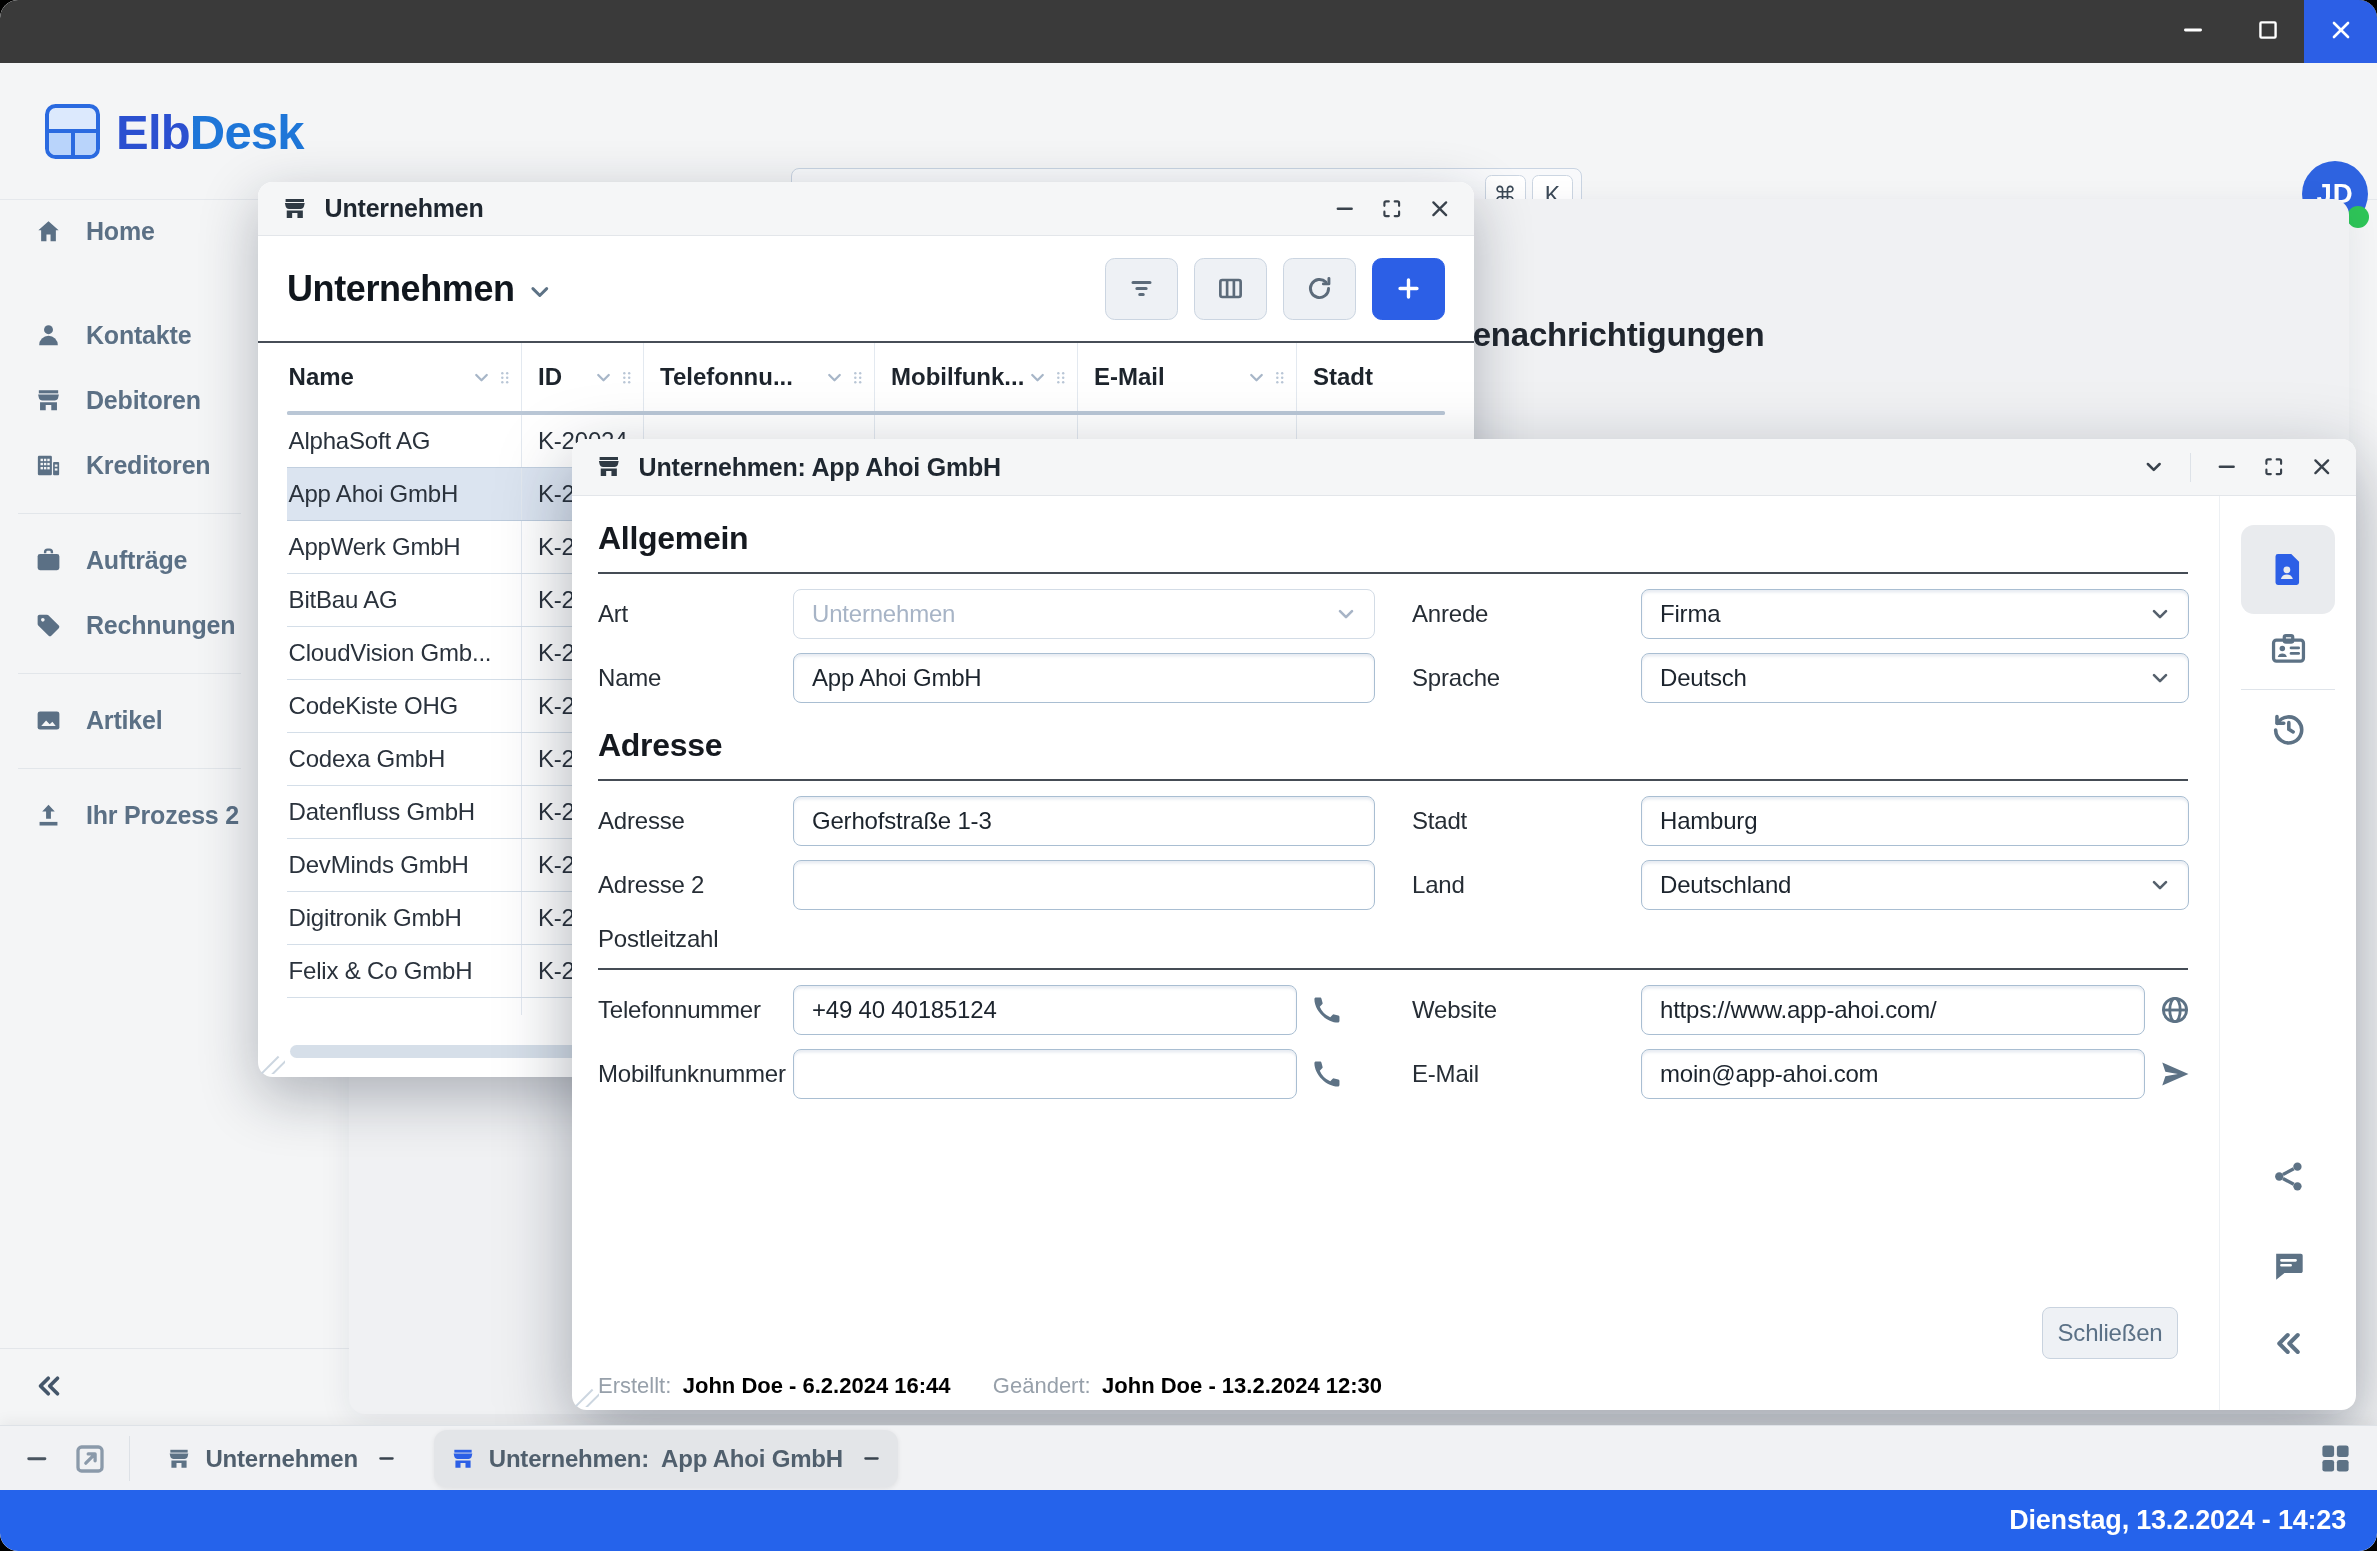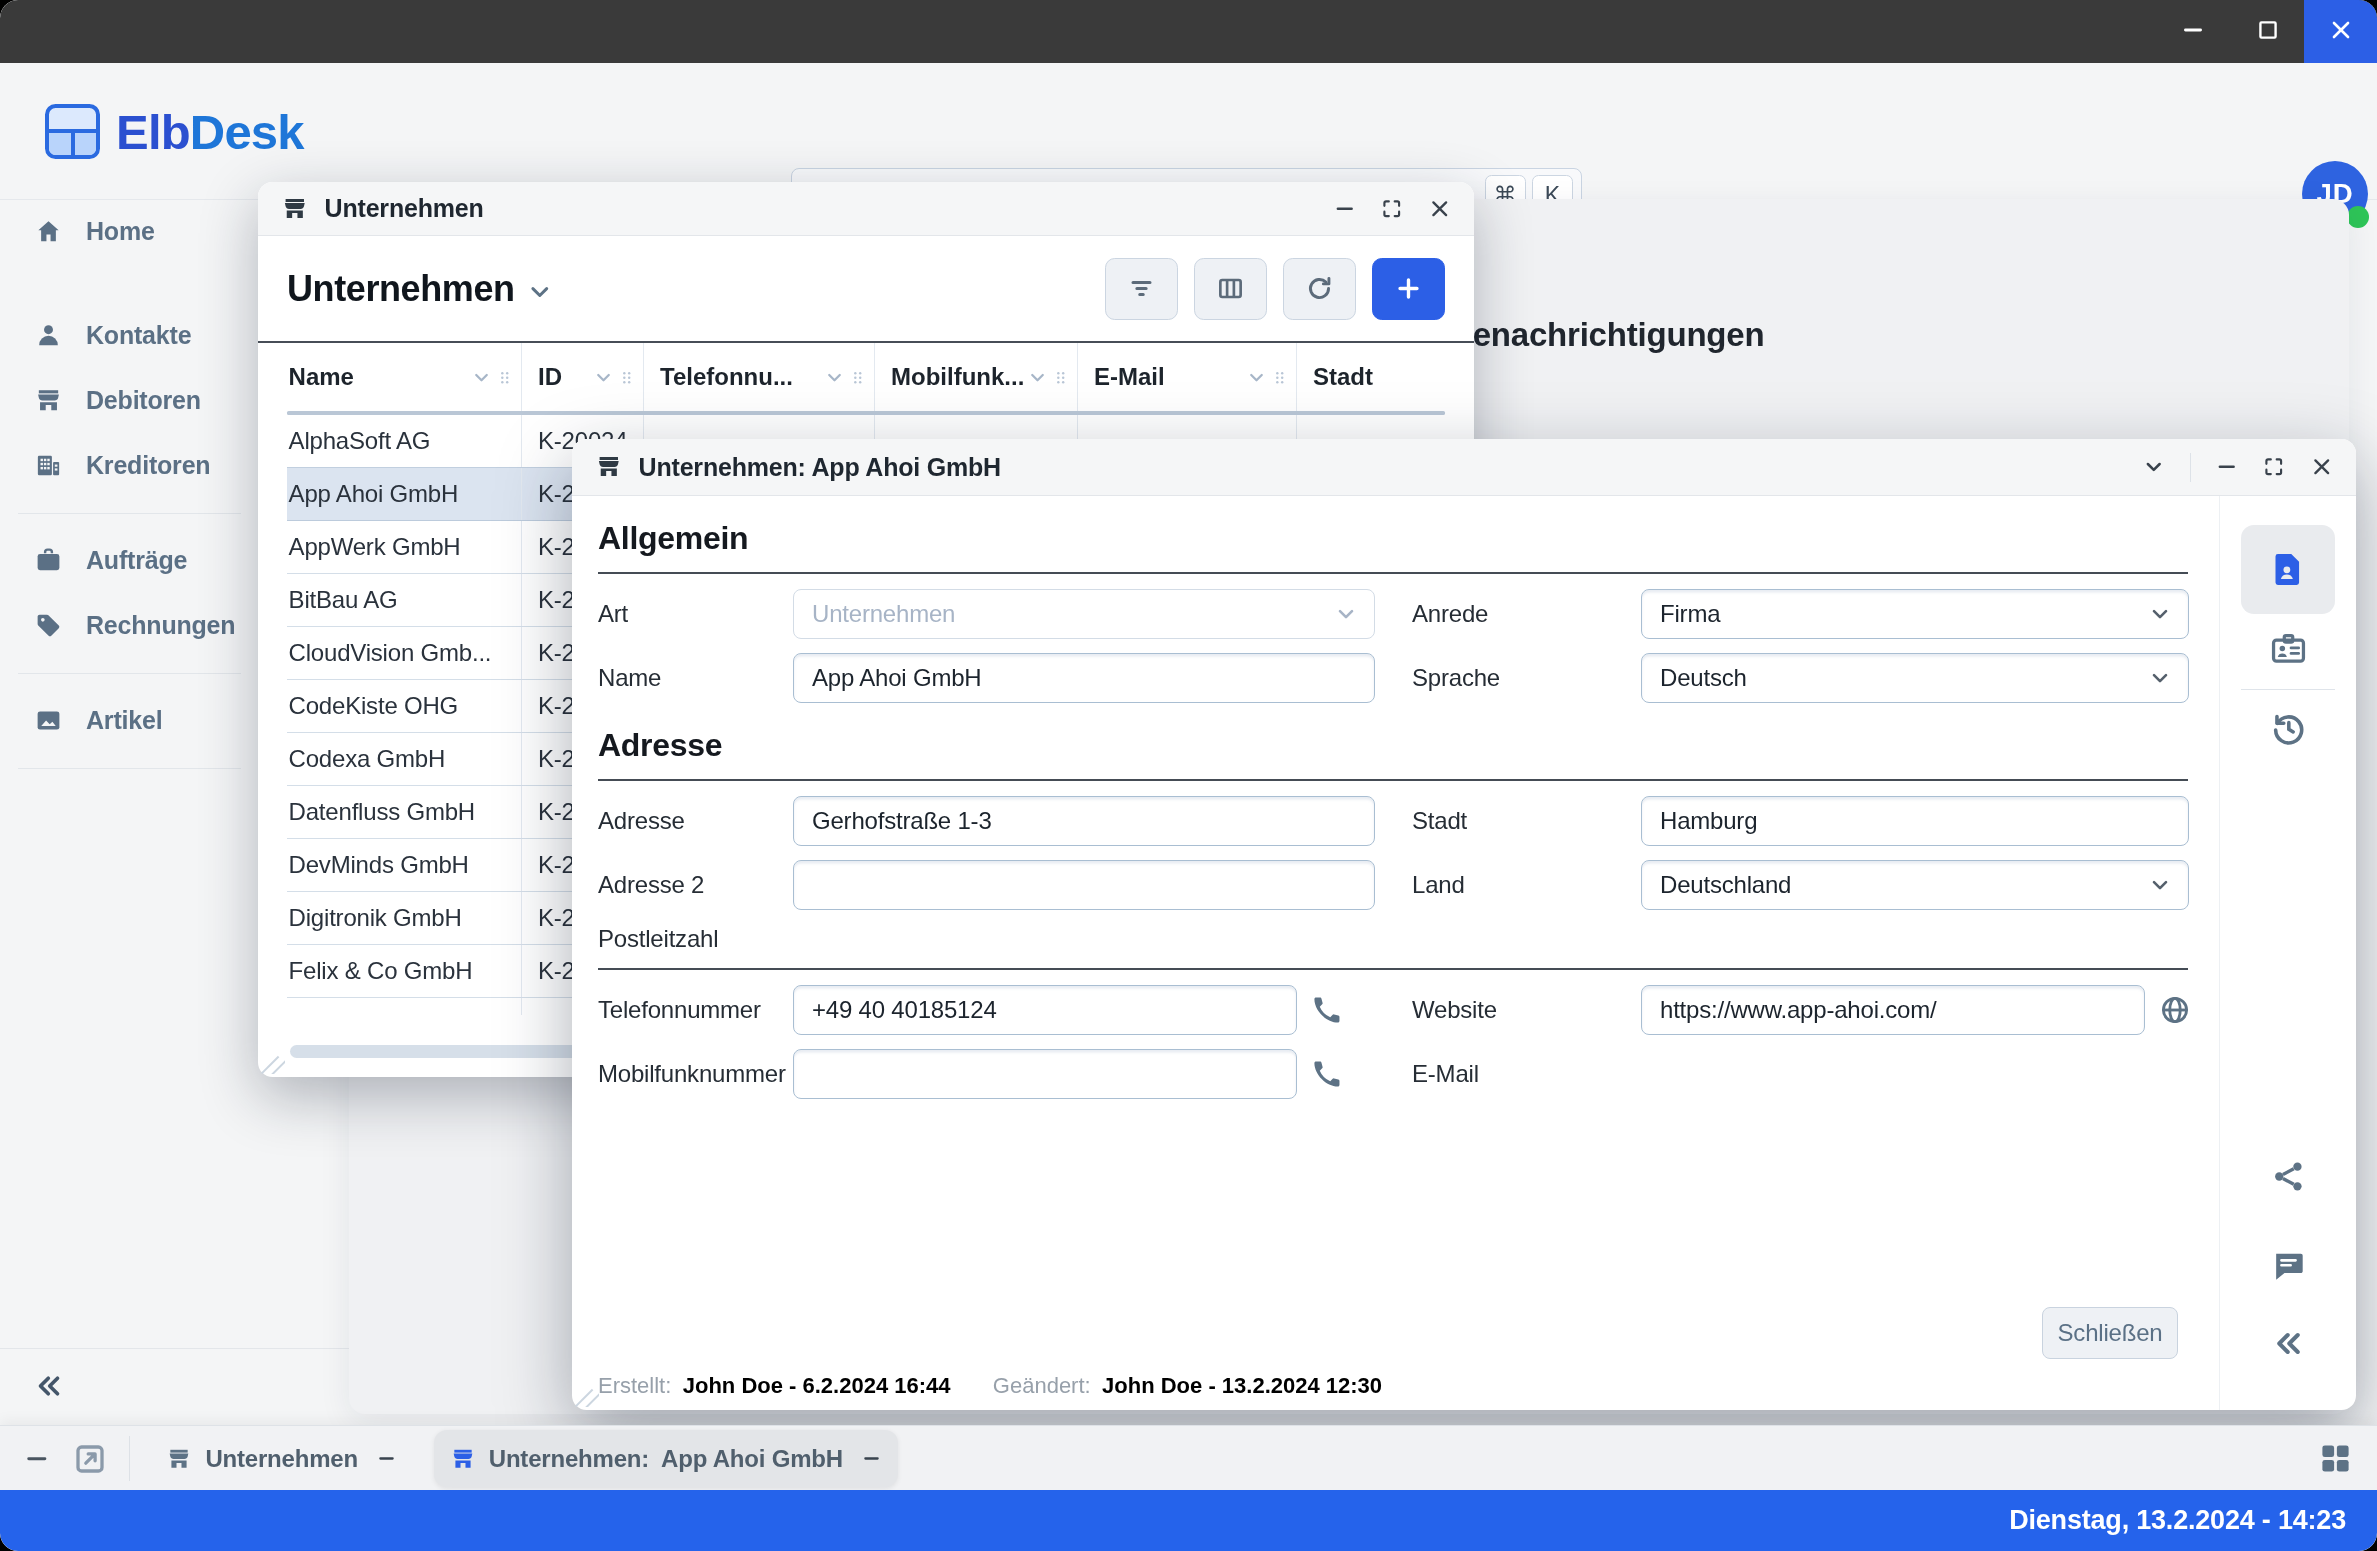--- a/index.html
+++ b/index.html
@@ -261,20 +261,29 @@
     <div class="sb-item">
         <span style="display:flex">
           <svg viewBox="0 0 24 24" width="100%" height="100%" fill="none">
             <rect x="3" y="4.5" width="18" height="15" rx="2" fill="currentColor"></rect>
             <path d="m6 16.5 4-4.5 3 3.2 2.2-2.2 2.8 3.5Z" fill="#f4f5f6"></path>
           </svg>
         </span>
         <span>Artikel</span>
       </div>
     <div class="sb-div"></div>
+    <div class="sb-item">
+        <span style="display:flex">
+          <svg viewBox="0 0 24 24" width="100%" height="100%" fill="none">
+            <path d="m12 3.2 5.2 5.4H14v6H10v-6H6.8Z" fill="currentColor"></path>
+            <path d="M4.6 17.3h14.8v3H4.6Z" fill="currentColor"></path>
+          </svg>
+        </span>
+        <span>Ihr Prozess 2</span>
+      </div>
   </div>
   <div class="footer-sep"></div>
   <div class="sb-collapse">
       <span style="display:flex">
         <svg viewBox="0 0 24 24" width="100%" height="100%" fill="none">
           <path d="m11.5 6.5-5.5 5.5 5.5 5.5M18 6.5 12.5 12l5.5 5.5" stroke="currentColor" stroke-width="2.6" stroke-linecap="round" stroke-linejoin="round"></path>
         </svg>
       </span>
     </div>
 
@@ -721,20 +730,30 @@
               <input value="" style="">
             </div>
             <span class="aicon">
               <svg viewBox="0 0 24 24" width="100%" height="100%" fill="none">
                 <path d="M7.1 3.2c.5 0 .9.3 1 .8l.8 3a1 1 0 0 1-.3 1L6.9 9.7a13.6 13.6 0 0 0 7.4 7.4l1.7-1.7a1 1 0 0 1 1-.3l3 .8c.5.1.8.5.8 1v2.9c0 .6-.5 1.1-1.1 1.1C11.5 20.9 3.1 12.5 3.1 4.3c0-.6.5-1.1 1.1-1.1Z" fill="currentColor"></path>
               </svg>
             </span>
           </div>
         <div></div>
         <div class="flabel">E-Mail</div>
+        <div class="fcell with-icon">
+            <div class="fld">
+              <input value="moin@app-ahoi.com" style="">
+            </div>
+            <span class="aicon">
+              <svg viewBox="0 0 24 24" width="100%" height="100%" fill="none">
+                <path d="M3 20.2 21.5 12 3 3.8l2.2 6.6 8.8 1.6-8.8 1.6Z" fill="currentColor"></path>
+              </svg>
+            </span>
+          </div>
       </div>
     </div>
 
     <div class="btn-close">Schließen</div>
     <div class="meta">
       <span>Erstellt:</span>
       <b>John Doe - 6.2.2024 16:44</b>
       <span class="gap"></span>
       <span>Geändert:</span>
       <b>John Doe - 13.2.2024 12:30</b>

